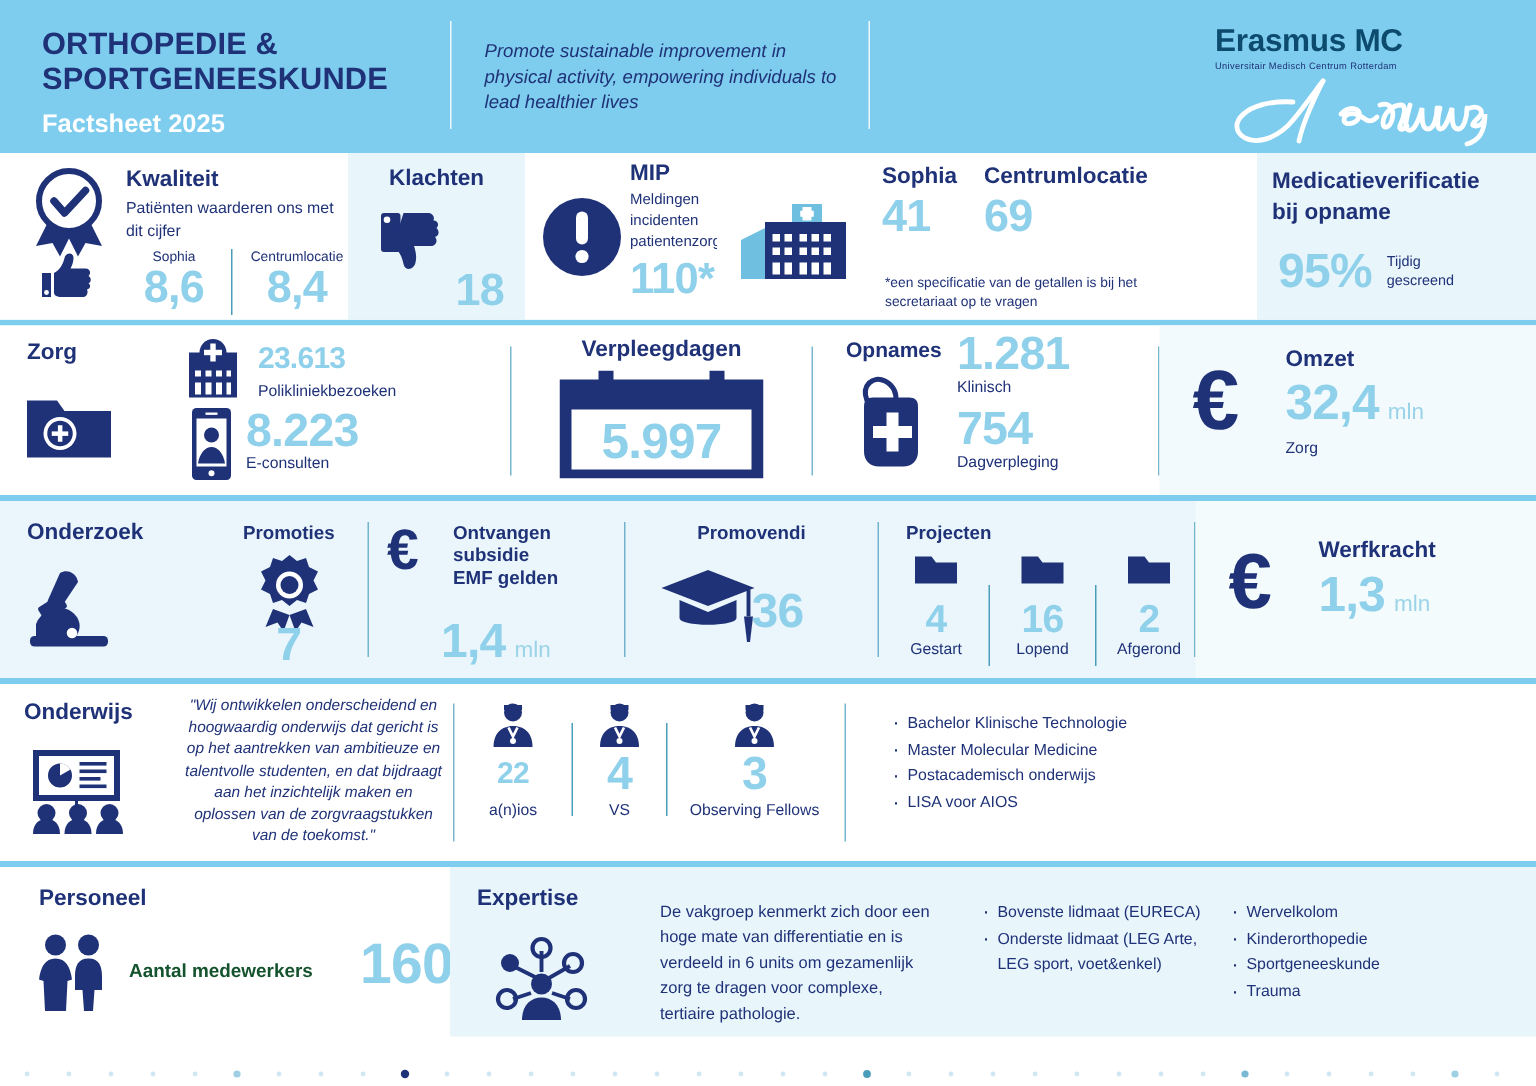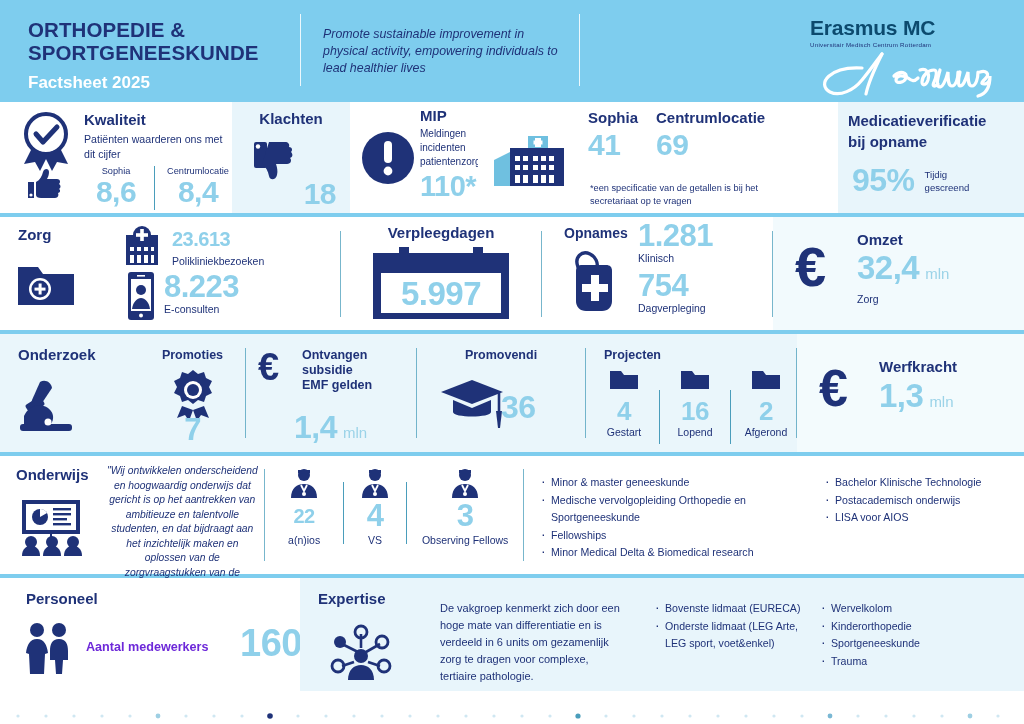--- a/index.html
+++ b/index.html
@@ -550,47 +550,42 @@
           </svg>
         </div>
         <div class="bignum" style="font-size:31px;line-height:36px;">3</div>
         <div class="smalllabel">Observing Fellows</div>
       </div>
     </div>
 
     <div class="vdiv" style="height:92px;"></div>
 
     <div style="flex:1;display:flex;padding:18px 10px 0 16px;">
-      <ul class="bullets" style="width:270px;">
-        <li>Minor &amp; master geneeskunde</li>
-        <li>Medische vervolgopleiding Orthopedie en Sportgeneeskunde</li>
-        <li>Fellowships</li>
-        <li>Minor Medical Delta &amp; Biomedical research</li>
-      </ul>
       <ul class="bullets" style="width:190px;margin-left:14px;">
         <li>Bachelor Klinische Technologie</li>
+        <li>Master Molecular Medicine</li>
         <li>Postacademisch onderwijs</li>
         <li>LISA voor AIOS</li>
       </ul>
     </div>
   </div>
   <div class="band-sep"></div>
 
   <div class="band band5" style="height:113px;">
     <div style="width:300px;position:relative;background:#ffffff;">
       <div class="sec-label" style="position:absolute;left:26px;top:12px;">Personeel</div>
       <div style="position:absolute;left:24px;top:44px;">
         <svg width="48" height="52" viewBox="0 0 48 52">
           <circle cx="13" cy="8" r="7" fill="#1f3278"></circle>
           <path d="M13 17 c-7 0 -10 6 -11 14 l3 1 l1 20 h14 l1 -20 l3 -1 c-1 -8 -4 -14 -11 -14 z" fill="#1f3278"></path>
           <circle cx="35" cy="8" r="7" fill="#1f3278"></circle>
           <path d="M35 17 c-7 0 -9 5 -9 12 v9 h5 l1 14 h6 l1 -14 h5 v-9 c0 -7 -2 -12 -9 -12 z" fill="#1f3278"></path>
         </svg>
       </div>
-      <div style="position:absolute;left:86px;top:62px;color:#6d28d9;font-weight:bold;font-size:12.6px;">Aantal medewerkers</div>
+      <div style="position:absolute;left:86px;top:62px;color:#14532d;font-weight:bold;font-size:12.6px;">Aantal medewerkers</div>
       <div class="bignum" style="position:absolute;left:240px;top:44px;font-size:38px;">160</div>
     </div>
 
     <div style="flex:1;position:relative;background:#e8f5fb;display:flex;">
       <div style="width:140px;position:relative;">
         <div class="sec-label" style="position:absolute;left:18px;top:12px;">Expertise</div>
         <div style="position:absolute;left:28px;top:44px;">
           <svg width="66" height="58" viewBox="0 0 66 58">
             <g stroke="#1f3278" stroke-width="2.6" fill="none">
               <path d="M14 22 L30 30"></path>

